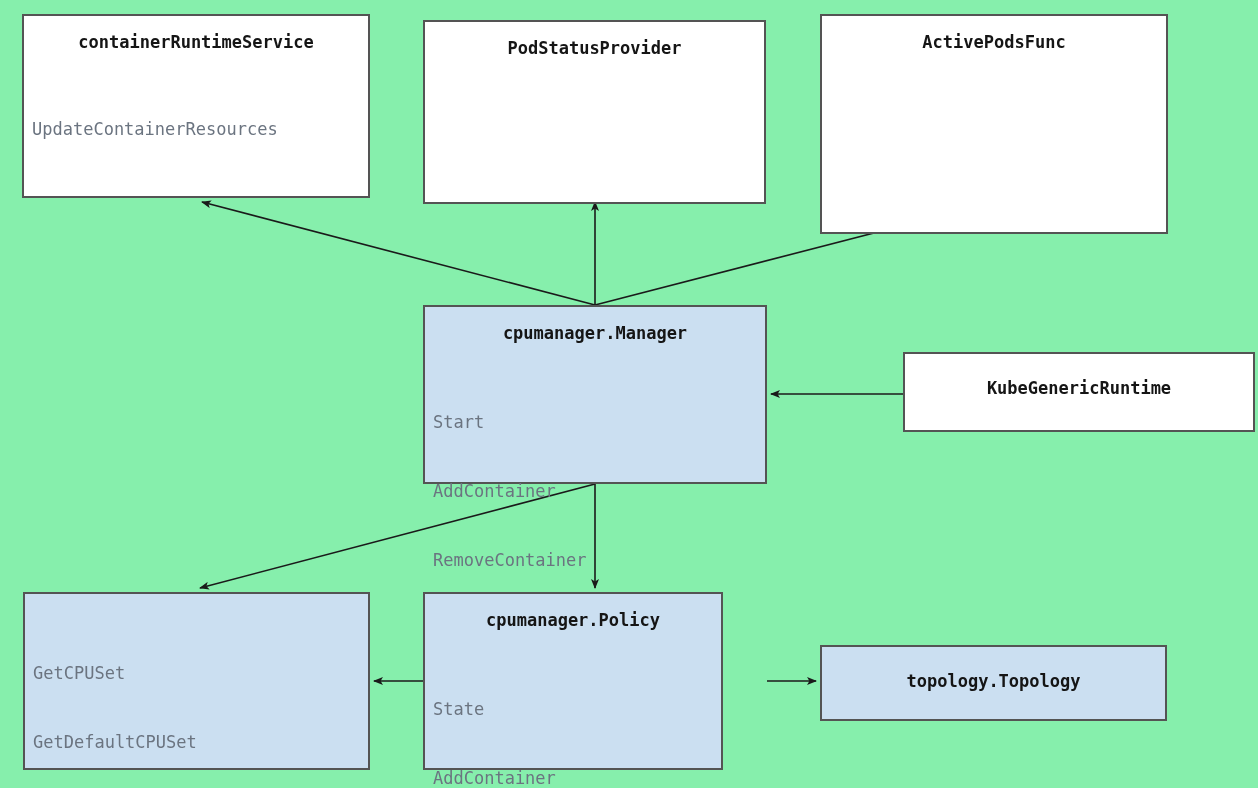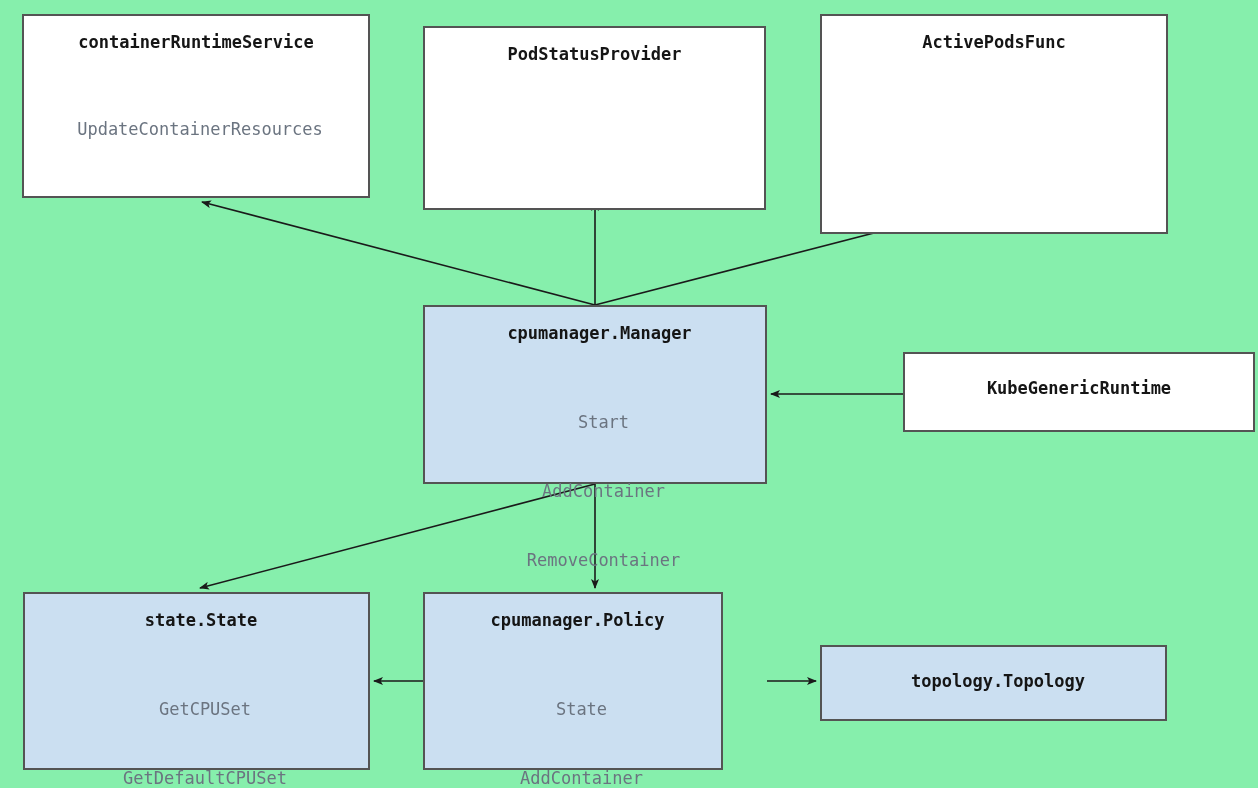--- a/index.html
+++ b/index.html
@@ -24,44 +24,42 @@
     pointer-events: none;
   }
   .node {
     position: absolute;
     box-sizing: border-box;
     border: 2px solid #545454;
     background: #ffffff;
   }
   .node.filled {
     background: #cbdff1;
-    padding-left: 9px;
   }
   .node-title {
     text-align: center;
     font-family: "DejaVu Sans Mono", "Liberation Mono", monospace;
     font-weight: bold;
     font-size: 17px;
     color: #151515;
     letter-spacing: 0px;
     white-space: pre;
   }
   .node-methods {
     font-family: "DejaVu Sans Mono", "Liberation Mono", monospace;
     font-size: 17px;
     color: #6b7480;
     line-height: 23px;
     white-space: pre;
-    text-align: center;
   }
   .node-methods div { white-space: pre; }
 
   
   #node-containerRuntimeService { left: 22px;  top: 14px;  width: 348px; height: 184px; }
-  #node-podStatusProvider       { left: 423px; top: 26px;  width: 343px; height: 184px; }
+  #node-podStatusProvider       { left: 423px; top: 20px;  width: 343px; height: 184px; }
   #node-activePodsFunc          { left: 820px; top: 14px;  width: 348px; height: 220px; }
   #node-cpumanagerManager       { left: 423px; top: 305px; width: 344px; height: 179px; }
   #node-kubeGenericRuntime      { left: 903px; top: 352px; width: 352px; height: 80px; }
   #node-stateState              { left: 23px;  top: 592px; width: 347px; height: 178px; }
   #node-cpumanagerPolicy        { left: 423px; top: 592px; width: 300px; height: 178px; }
   #node-topologyTopology        { left: 820px; top: 645px; width: 347px; height: 76px; }
 
   
   .t-top   { margin-top: 16px; }
   .t-mid   { margin-top: 16px; }
@@ -125,21 +123,20 @@
       <div>RemoveContainer</div>
       <div>State</div>
     </div>
   </div>
 
   <div class="node" id="node-kubeGenericRuntime">
     <div class="node-title t-small">KubeGenericRuntime</div>
   </div>
 
   <div class="node filled" id="node-stateState">
-    <div class="node-title t-mid">state.State</div>
     <div class="node-methods m-st">
       <div>GetCPUSet</div>
       <div>GetDefaultCPUSet</div>
       
       
     </div>
   </div>
 
   <div class="node filled" id="node-cpumanagerPolicy">
     <div class="node-title t-mid">cpumanager.Policy</div>

